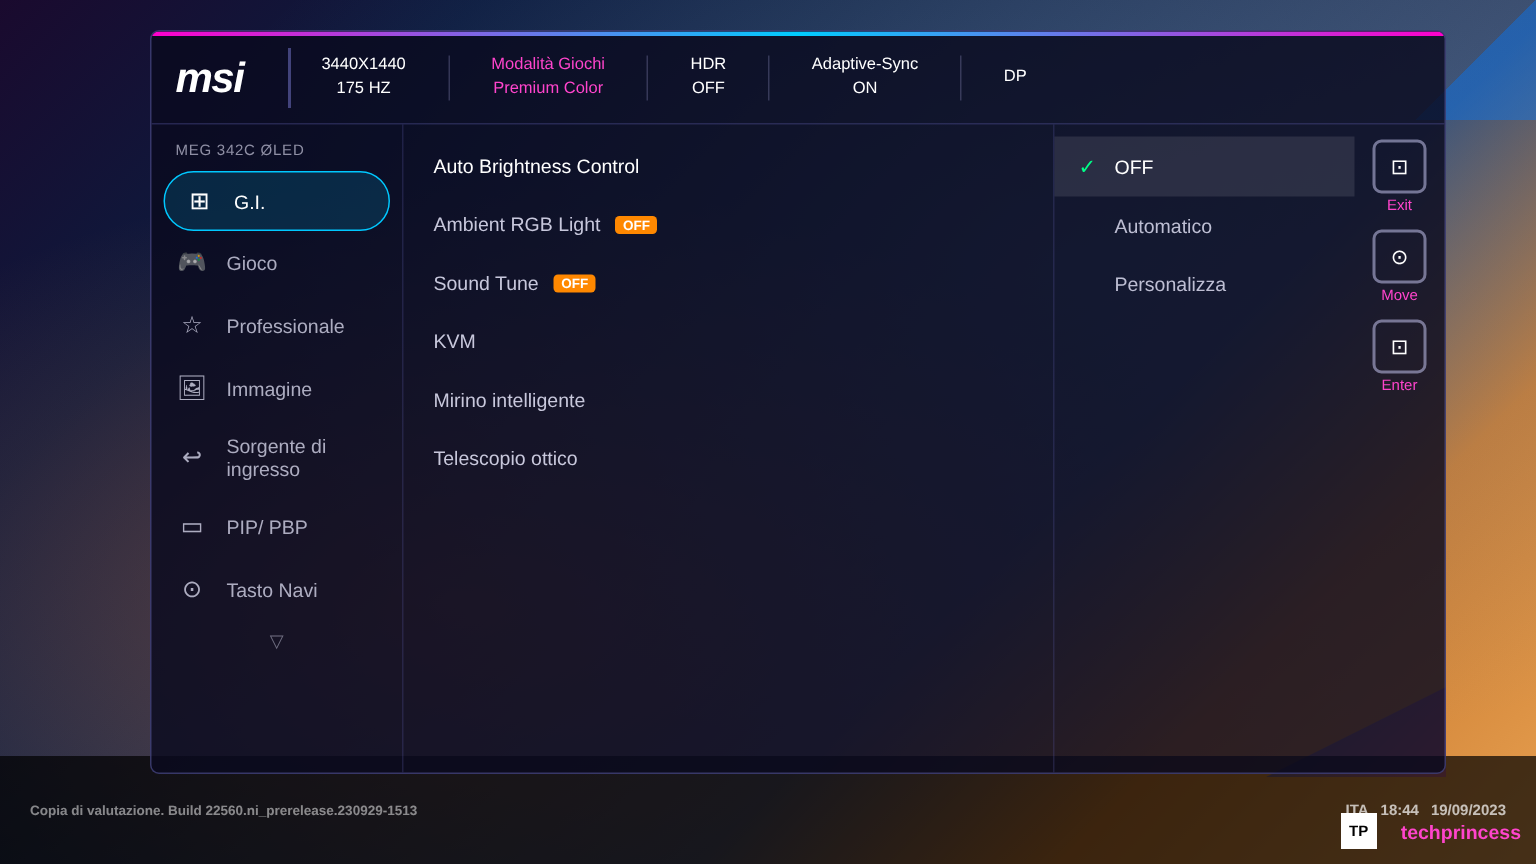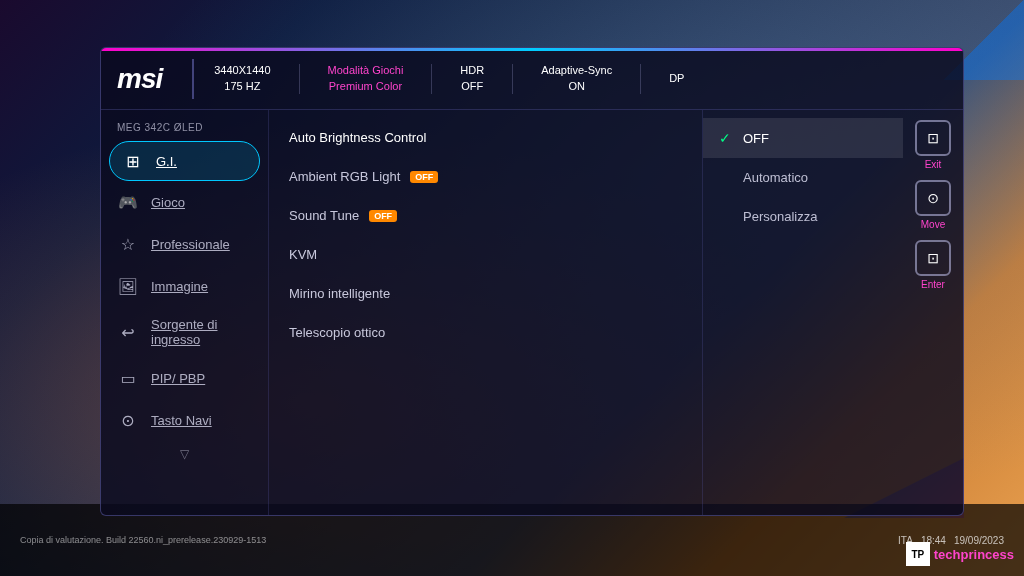--- a/index.html
+++ b/index.html
@@ -26,21 +26,20 @@
       inset: 0;
       background: radial-gradient(ellipse at 70% 30%, rgba(100,150,200,0.3) 0%, transparent 60%),
                   radial-gradient(ellipse at 30% 70%, rgba(200,100,50,0.4) 0%, transparent 50%);
     }
 
     
     .monitor-frame {
       position: absolute;
       inset: 0;
       z-index: 1;
-      margin-top: 27px;
     }
 
     
     .osd-panel {
       position: absolute;
       top: 20px;
       left: 100px;
       right: 60px;
       bottom: 60px;
       background: rgba(10, 10, 30, 0.82);
@@ -149,21 +148,20 @@
       height: 22px;
       display: flex;
       align-items: center;
       justify-content: center;
       font-size: 16px;
       flex-shrink: 0;
     }
 
     .nav-item .nav-label {
       font-size: 13px;
-      text-decoration: underline;
     }
 
     .nav-chevron {
       text-align: center;
       color: rgba(200,200,220,0.5);
       padding: 6px;
       font-size: 12px;
     }
 
     
@@ -268,20 +266,21 @@
       position: absolute;
       bottom: 0;
       left: 0;
       right: 0;
       height: 72px;
       background: rgba(0,0,0,0.7);
       display: flex;
       align-items: center;
       padding: 0 20px;
       z-index: 5;
+      font-weight: bold;
     }
 
     .taskbar-text {
       color: rgba(255,255,255,0.5);
       font-size: 9px;
     }
 
     .taskbar-right {
       margin-left: auto;
       display: flex;
@@ -292,21 +291,21 @@
     }
 
     
     .watermark {
       position: absolute;
       bottom: 10px;
       right: 10px;
       z-index: 20;
       display: flex;
       align-items: center;
-      gap: 4px;
+      gap: 16px;
     }
 
     .watermark-icon {
       width: 24px;
       height: 24px;
       background: white;
       display: flex;
       align-items: center;
       justify-content: center;
       font-size: 10px;

